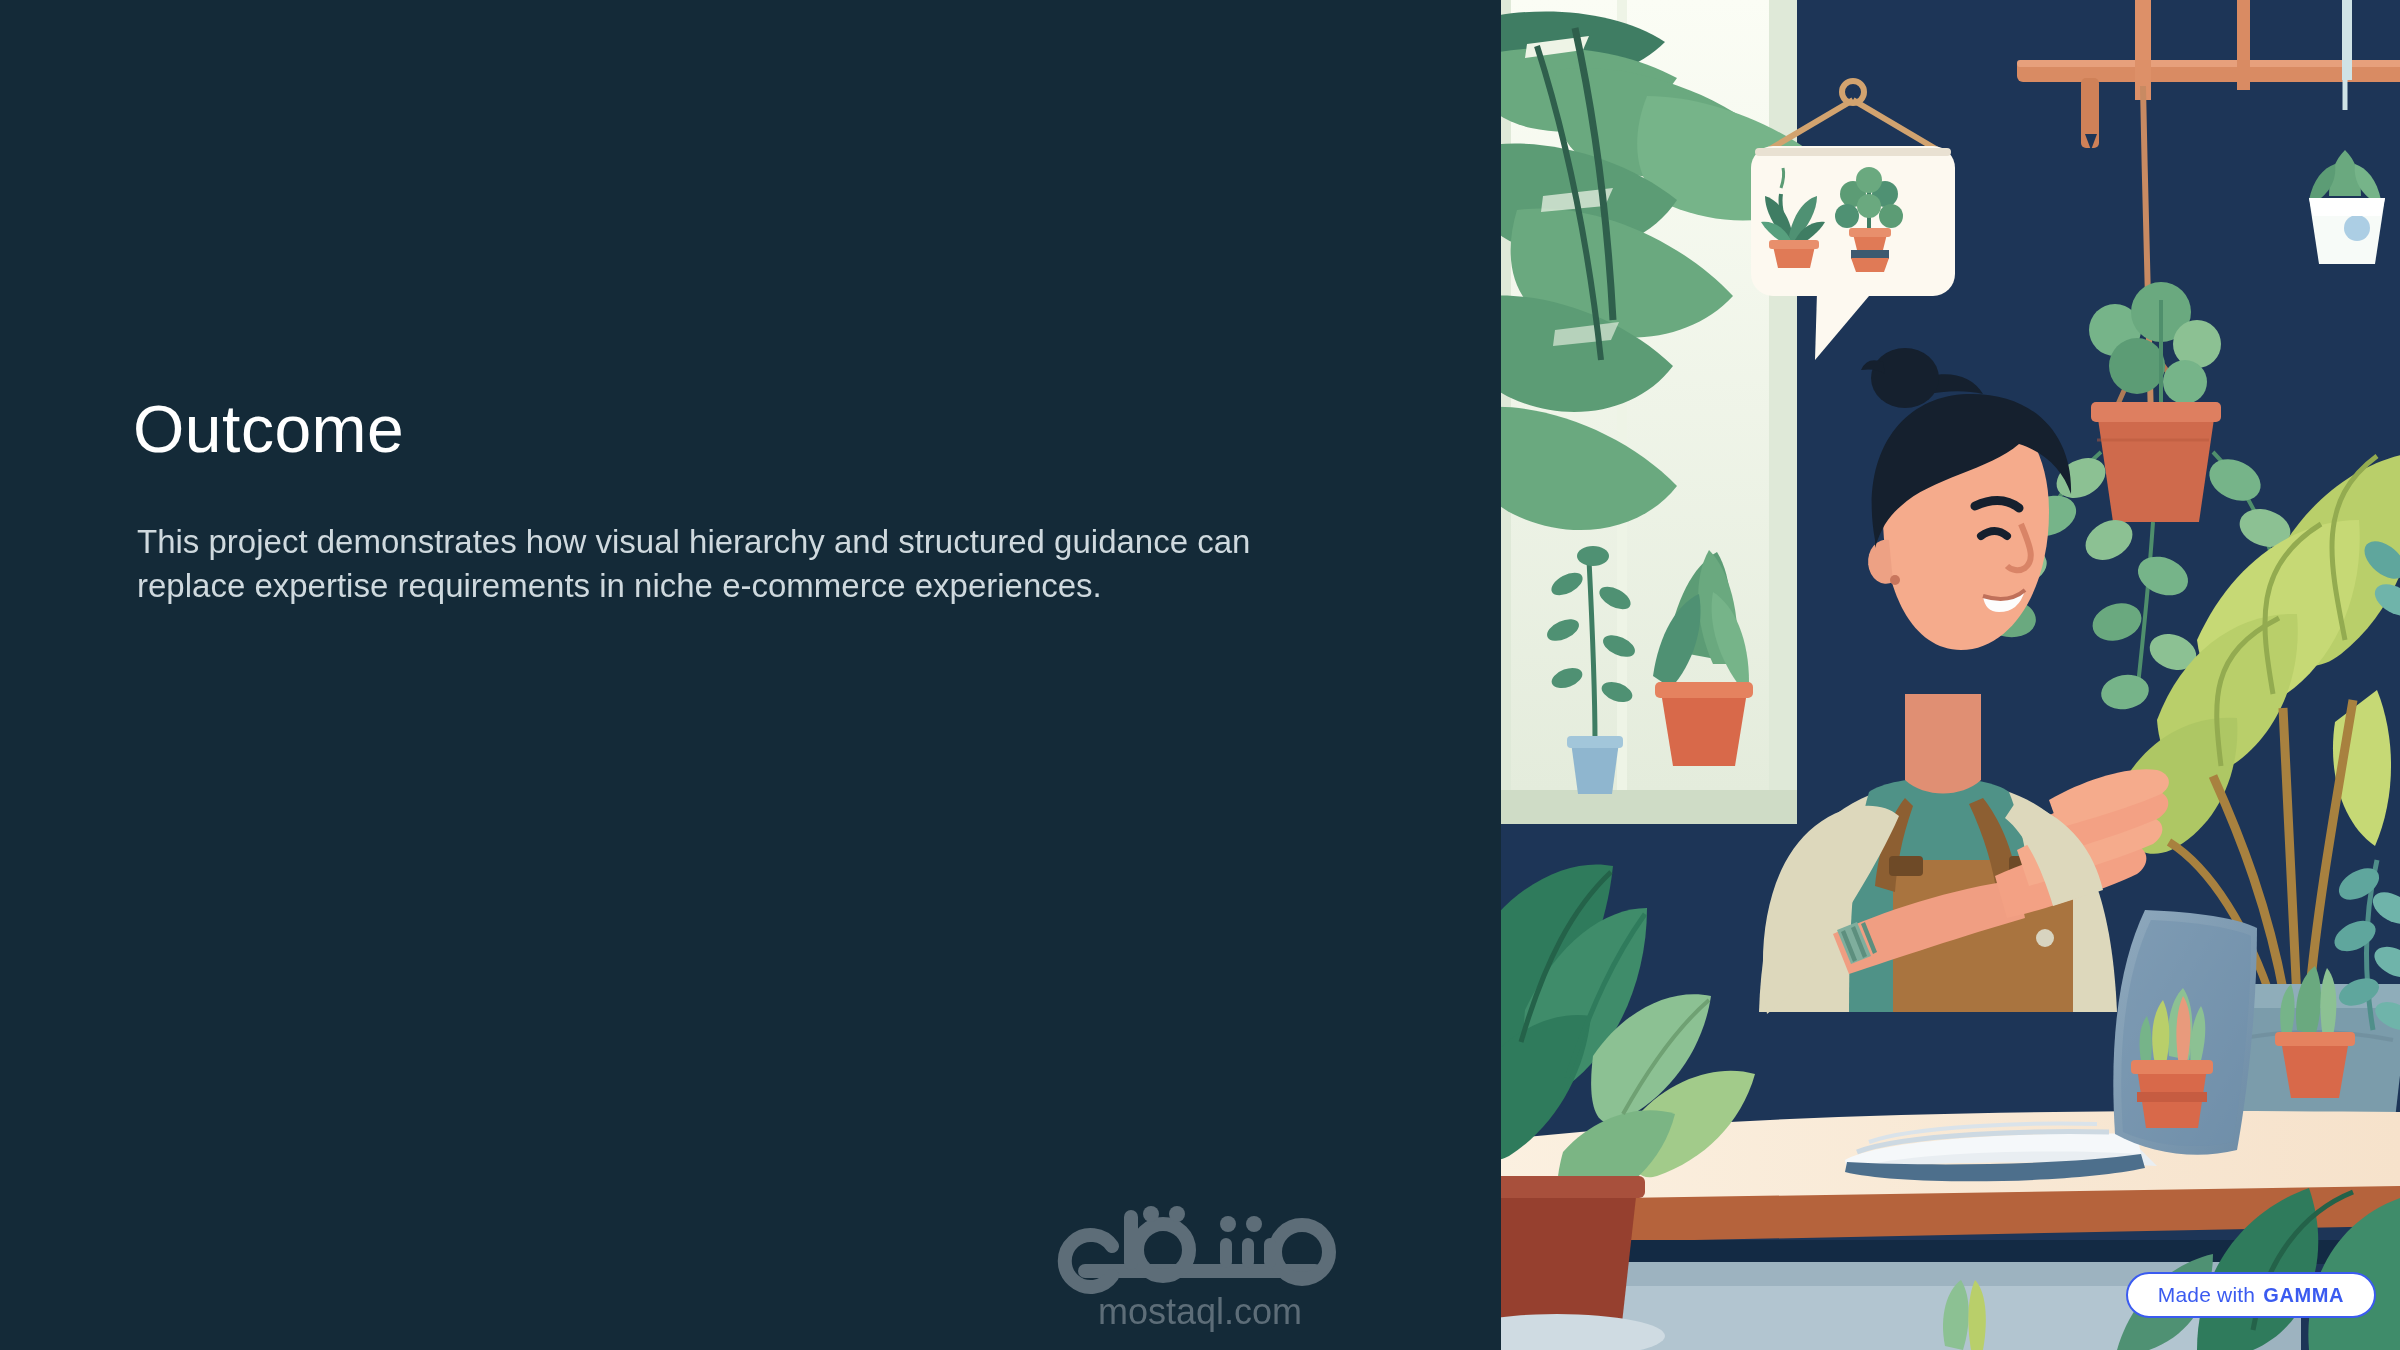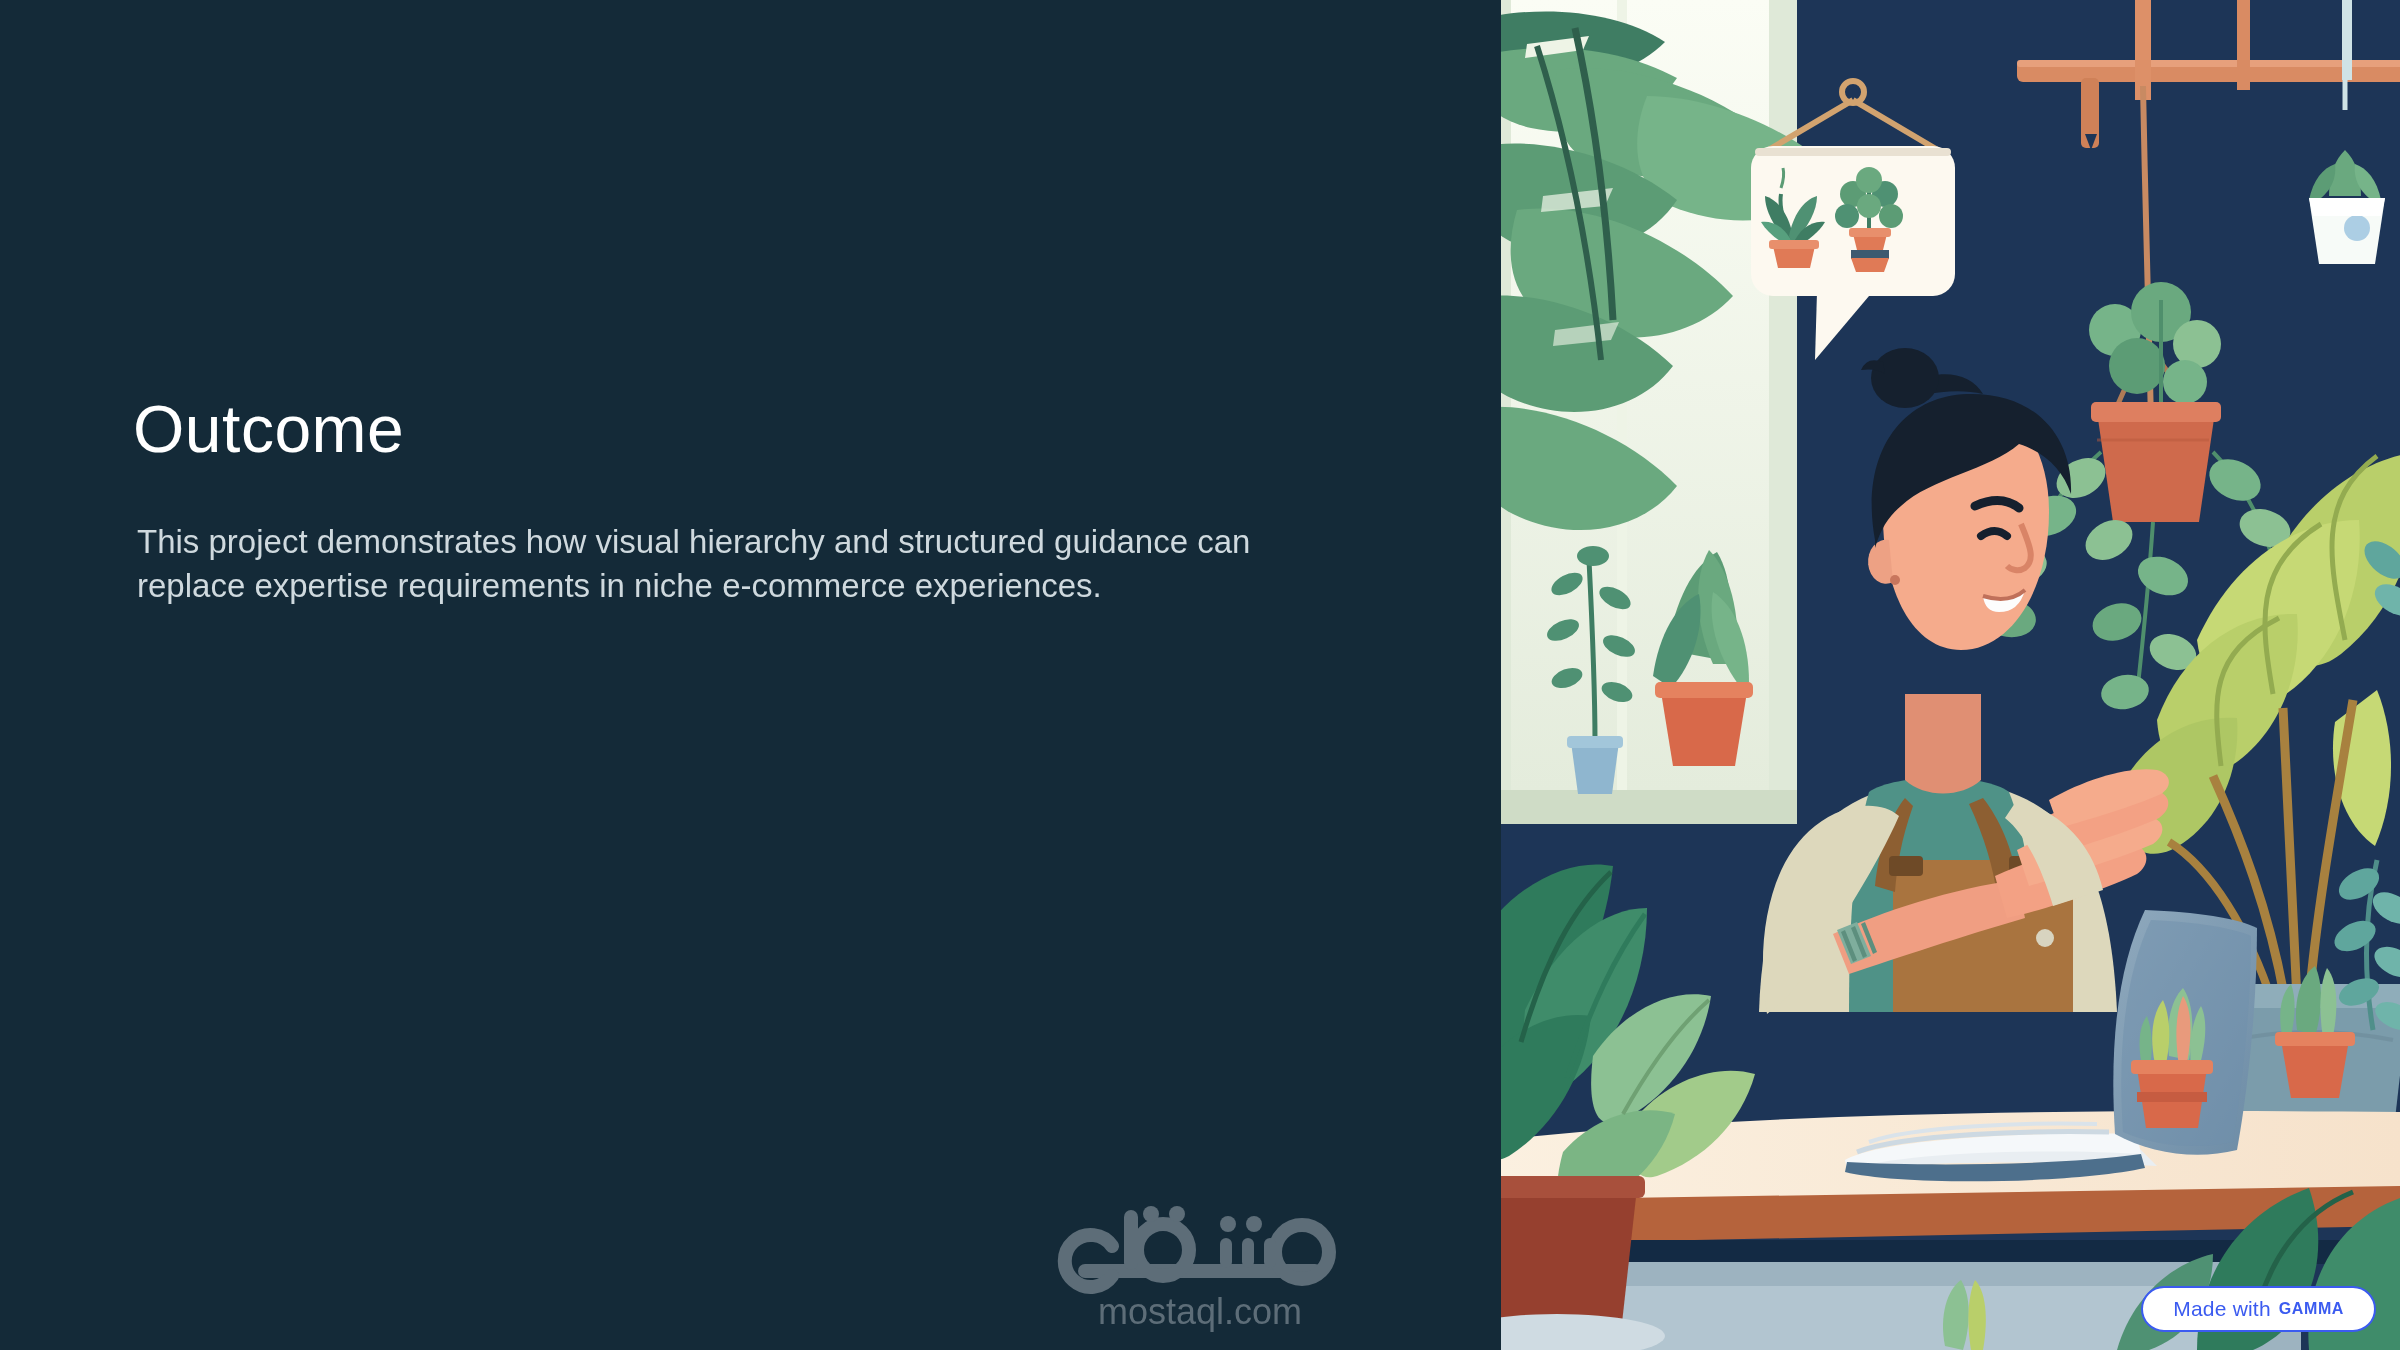--- a/index.html
+++ b/index.html
@@ -81,42 +81,42 @@
   .illustration svg {
     display: block;
     width: 903px;
     height: 1350px;
   }
 
   
   .gamma-badge {
     position: absolute;
     right: 24px;
-    bottom: 18px;
+    bottom: 32px;
     display: flex;
     align-items: center;
     justify-content: center;
     gap: 8px;
     height: 46px;
     padding: 0 30px;
     background: #ffffff;
     border: 2px solid #3b5bf0;
     border-radius: 999px;
     box-sizing: border-box;
   }
   .gamma-made {
     font-family: "Liberation Sans", sans-serif;
     font-size: 21px;
     font-weight: 400;
     color: #3b5bf0;
     letter-spacing: 0.2px;
   }
   .gamma-word {
     font-family: "Liberation Sans", sans-serif;
-    font-size: 16px;
+    font-size: 20px;
     font-weight: 700;
     color: #3b5bf0;
     letter-spacing: 0.6px;
   }
 </style>
 </head>
 <body>
 
 <div class="slide">
 

